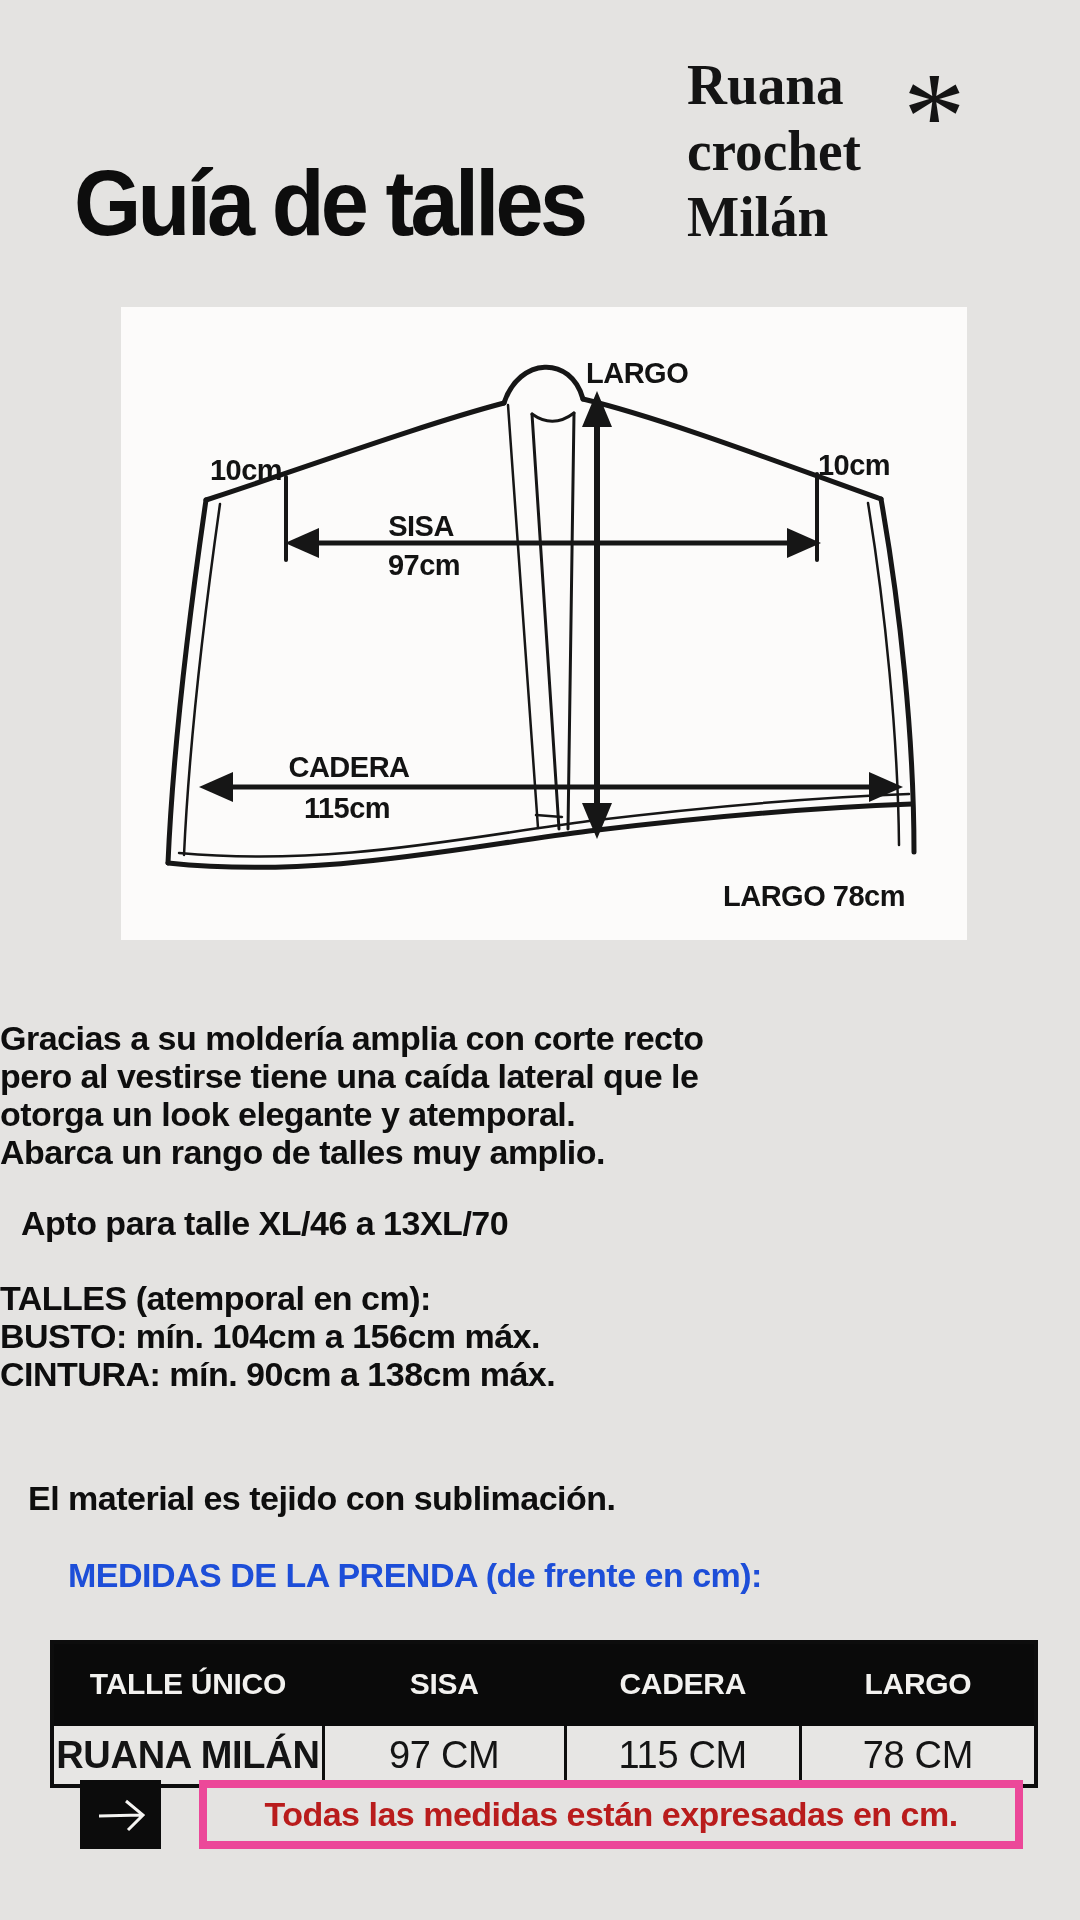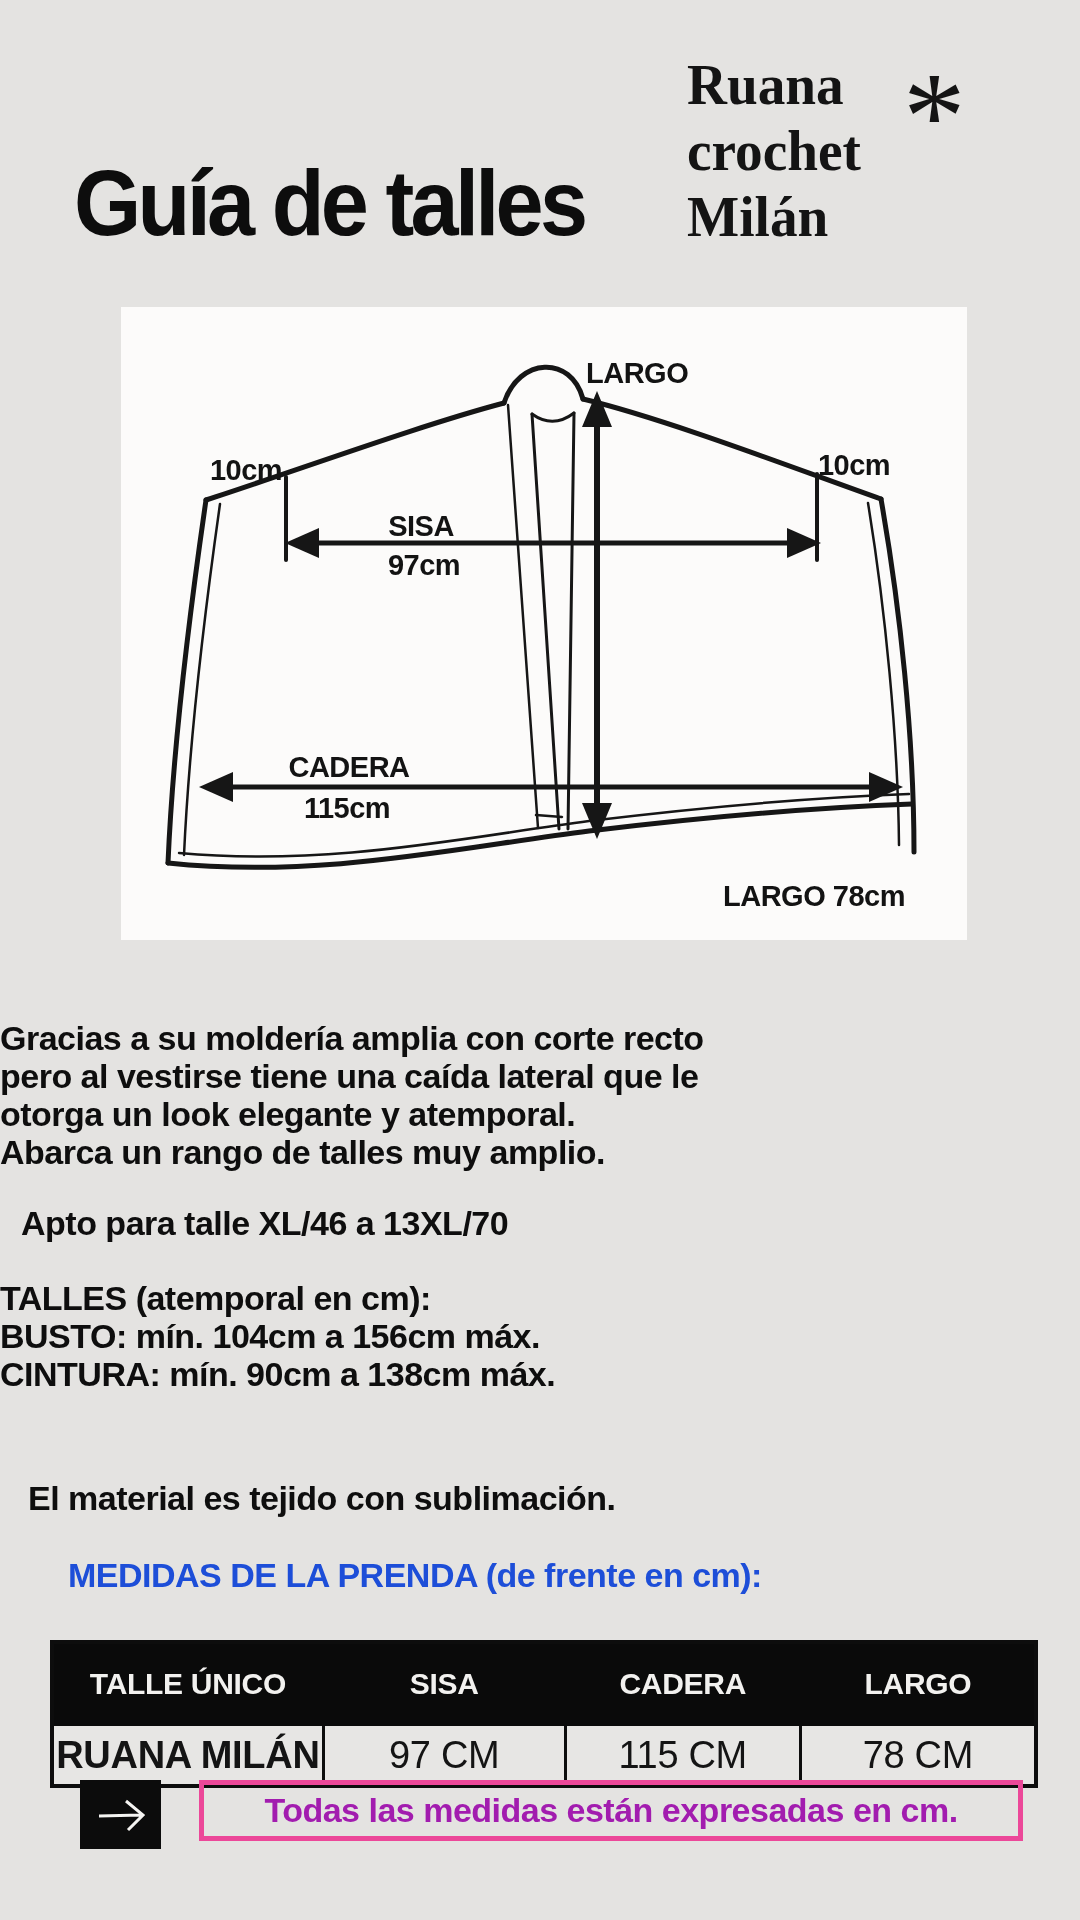--- a/index.html
+++ b/index.html
@@ -68,24 +68,24 @@
   }
   .size-table td.rowhead{font-weight:700;}
   .c1{width:27.6%;} .c2{width:24.6%;} .c3{width:23.9%;} .c4{width:23.9%;}
   
   .arrow-btn{
     position:absolute;left:80px;top:1780px;width:81px;height:69px;
     background:#0c0c0c;border:0;padding:0;cursor:pointer;
     display:flex;align-items:center;justify-content:center;
   }
   .note-box{
-    position:absolute;left:199px;top:1780px;width:824px;height:61px;
-    border:5px solid #ec4899;box-sizing:border-box;
+    position:absolute;left:199px;top:1780px;width:824px;height:69px;
+    border:8px solid #ec4899;box-sizing:border-box;
     display:flex;align-items:center;justify-content:center;
-    font-size:34px;font-weight:700;letter-spacing:-0.5px;color:#a21caf;
+    font-size:34px;font-weight:700;letter-spacing:-0.5px;color:#b91c1c;
   }
 </style>
 </head>
 <body>
 
 <div class="page">
 
   <div class="title">Guía de talles</div>
 
   <div class="product-name">

